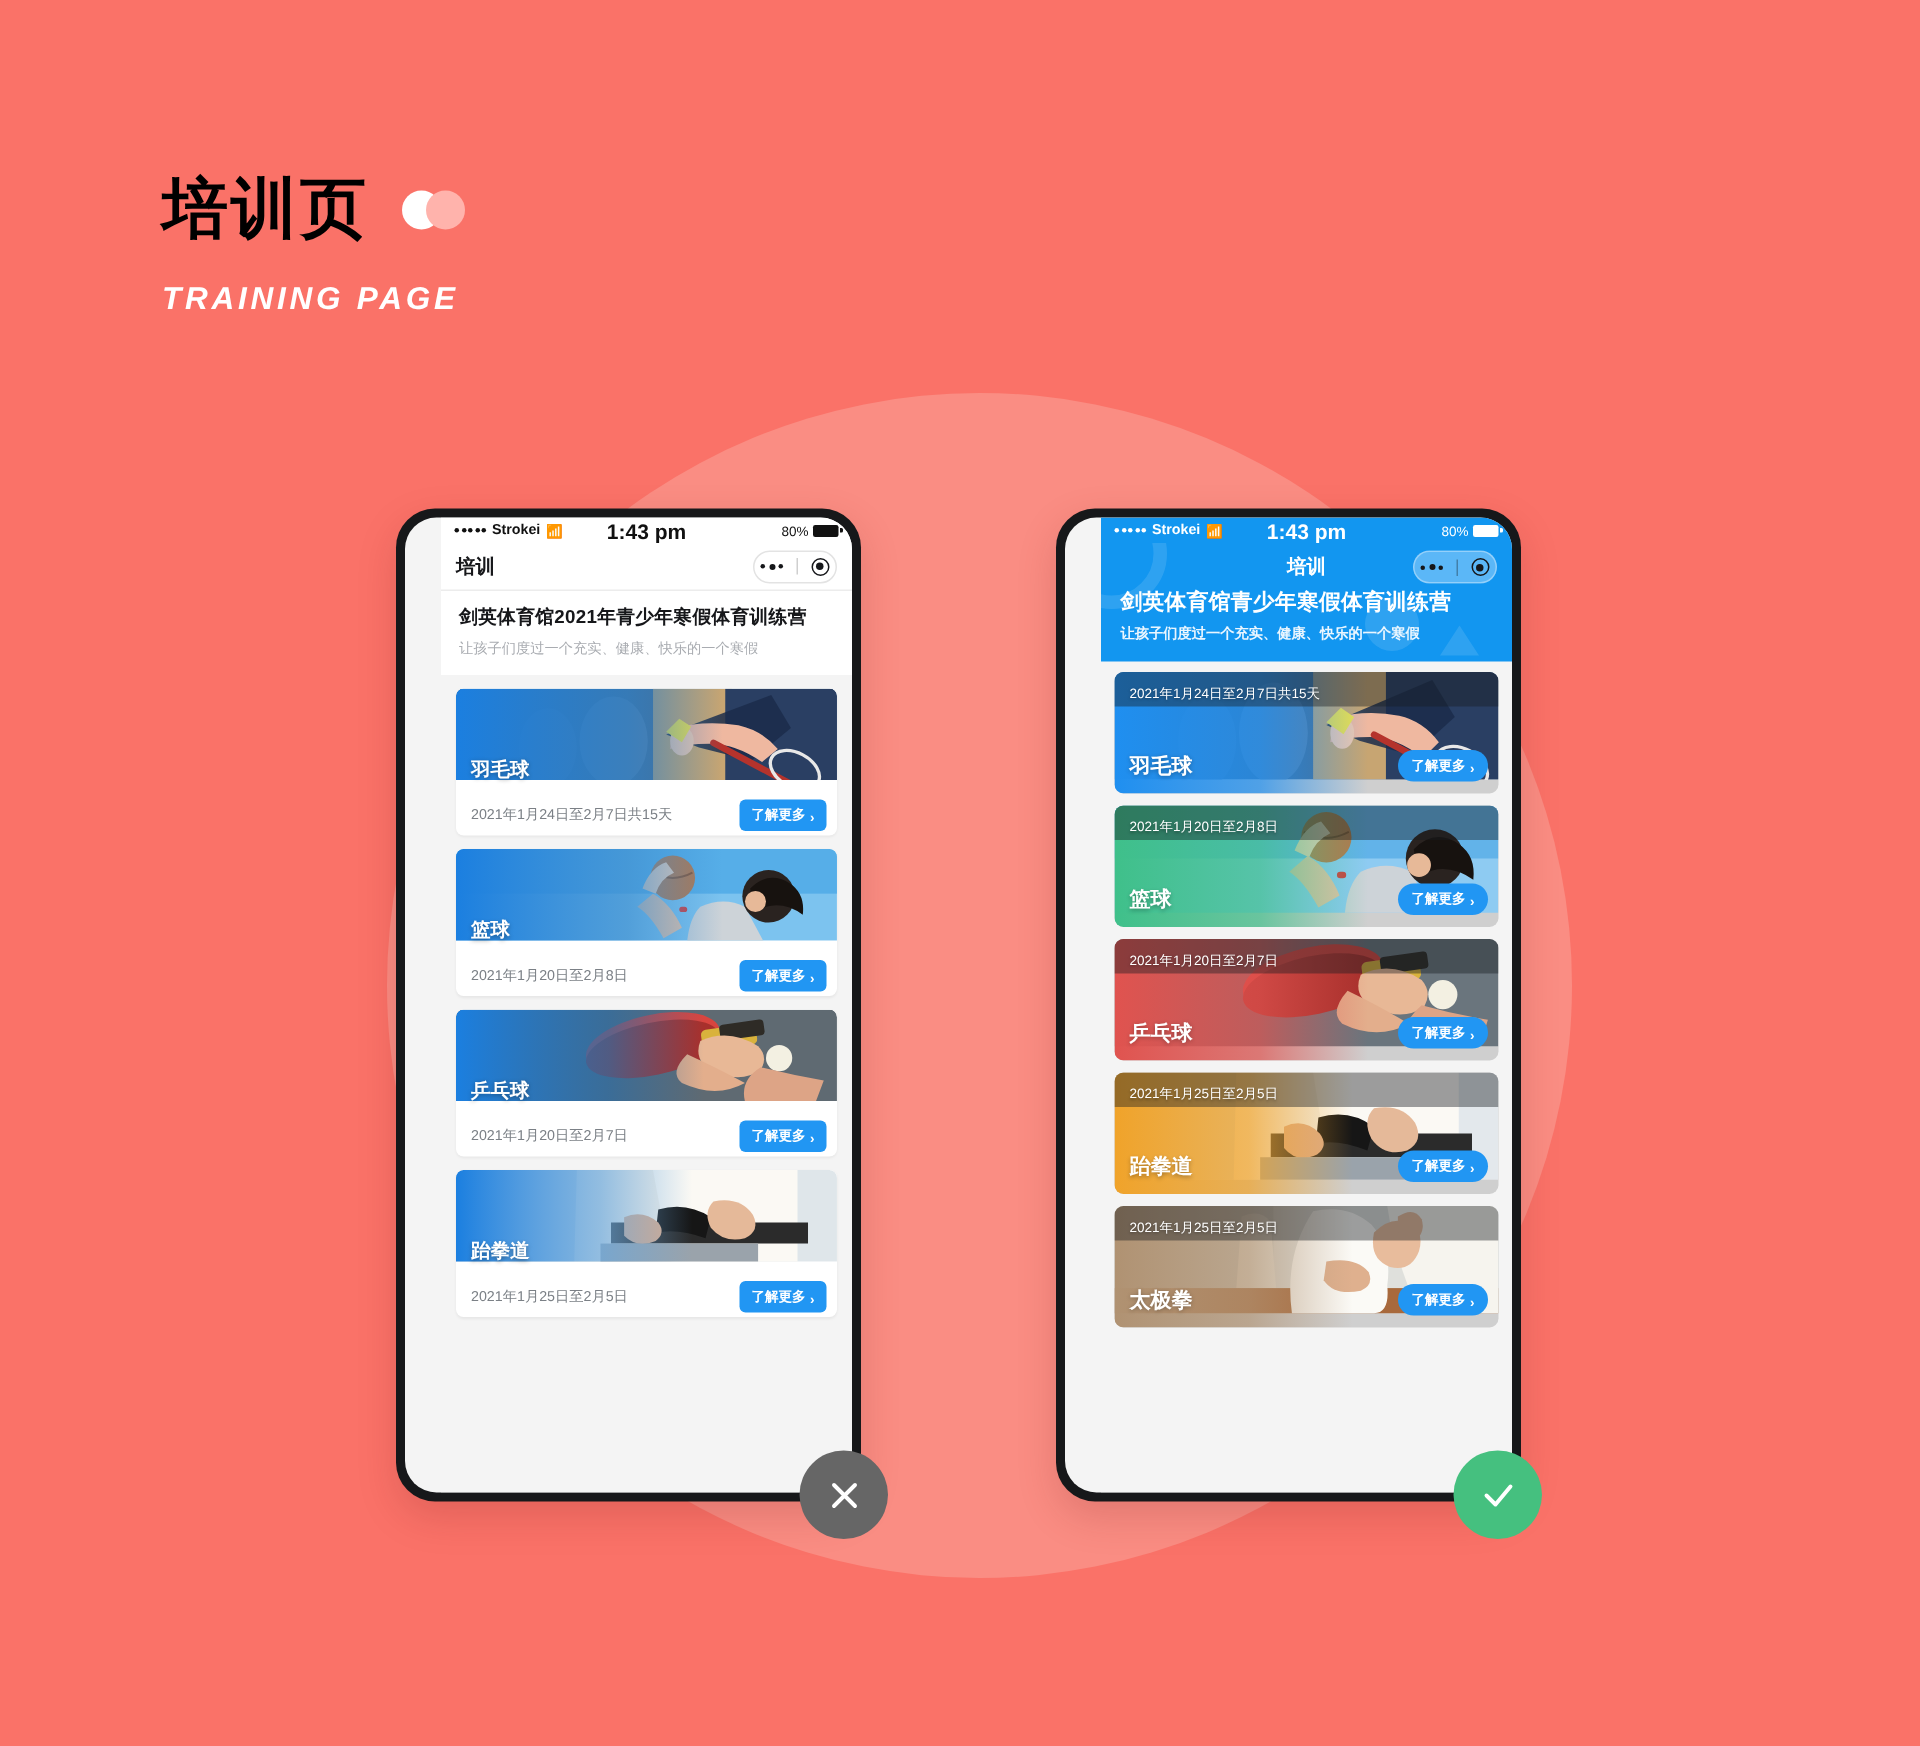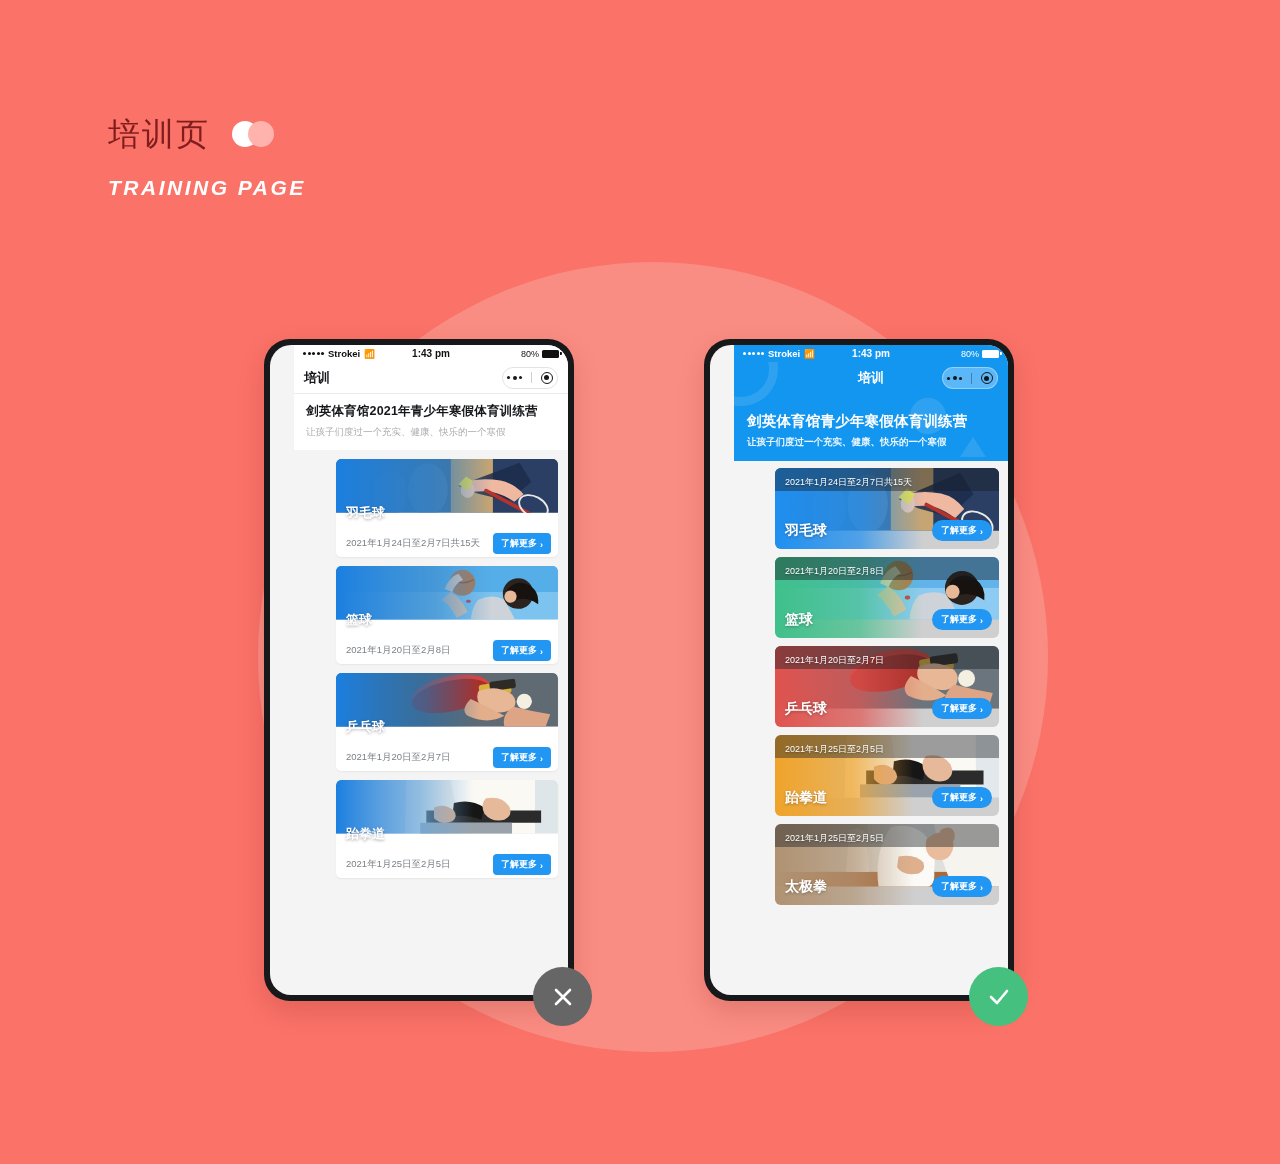--- a/index.html
+++ b/index.html
@@ -17,21 +17,21 @@
     left: 258px; top: 262px;
     width: 790px; height: 790px;
     border-radius: 50%;
     background: #fa8d83;
   }
 
   
   .heading { position: absolute; left: 108px; top: 118px; }
   .heading-row { display: flex; align-items: center; gap: 22px; }
   .heading-title {
-    font-size: 32px; font-weight: normal; color: #7f1d1d;
+    font-size: 44px; font-weight: bold; color: #000000;
     letter-spacing: 2px; line-height: 1;
   }
   .dots { position: relative; width: 44px; height: 26px; }
   .dot-a, .dot-b { position: absolute; top: 0; width: 26px; height: 26px; border-radius: 50%; }
   .dot-a { left: 0; background: #ffffff; }
   .dot-b { left: 16px; background: #ffb3ac; }
   .heading-sub {
     margin-top: 26px;
     font-size: 21px; font-weight: bold; font-style: italic;
     color: #ffffff; letter-spacing: 2.5px;
@@ -65,21 +65,21 @@
     padding: 0 9px;
     font-size: 9.5px;
     font-weight: bold;
     position: relative;
   }
   .sb-left { display: flex; align-items: center; gap: 4px; }
   .sb-dots { display: flex; gap: 1.5px; }
   .sb-dots i { width: 3px; height: 3px; border-radius: 50%; display: block; }
   .sb-time {
     position: absolute; left: 0; right: 0; text-align: center;
-    font-size: 10px; font-weight: bold;
+    font-size: 14px; font-weight: bold;
   }
   .sb-right {
     margin-left: auto; display: flex; align-items: center; gap: 3px;
     font-size: 9px; font-weight: normal;
   }
   .battery { width: 17px; height: 8px; border-radius: 1.5px; position: relative; }
   .battery::after {
     content: ""; position: absolute; right: -2.5px; top: 2.5px;
     width: 1.5px; height: 3px; border-radius: 0 1px 1px 0;
   }
@@ -170,21 +170,21 @@
     right: 22px; bottom: 4px;
     width: 0; height: 0;
     border-left: 13px solid transparent;
     border-right: 13px solid transparent;
     border-bottom: 20px solid rgba(255,255,255,0.12);
   }
   .hero-blue .hero-title { color: #ffffff; font-size: 14.5px; position: relative; z-index: 2; }
   .hero-blue .hero-sub { color: #eaf6ff; font-size: 9.5px; font-weight: bold; position: relative; z-index: 2; }
 
   
-  .list { flex: 1 1 auto; overflow: hidden; padding: 9px 10px 0 10px; background: #f4f4f4; margin-left: 32px; }
+  .list { flex: 1 1 auto; overflow: hidden; padding: 9px 10px 0 10px; background: #f4f4f4; }
   .list-right { padding: 7px 9px 0 9px; }
 
   
   .cardA {
     background: #ffffff;
     border-radius: 5px;
     overflow: hidden;
     margin-bottom: 9px;
     box-shadow: 0 1px 2px rgba(0,0,0,0.06);
   }
@@ -485,21 +485,21 @@
           <span class="cap-dots">
               <i></i>
               <i></i>
               <i></i>
             </span>
           <span class="cap-div"></span>
           <span class="cap-target"></span>
         </div>
       </div>
 
-      <div style="margin-top:28px;">
+      <div style="margin-top:8px;">
         <div class="hero-title">剑英体育馆青少年寒假体育训练营</div>
         <div class="hero-sub" style="margin-top:5px;">让孩子们度过一个充实、健康、快乐的一个寒假</div>
       </div>
     </div>
 
     <div class="list list-right">
 
       <div class="cardB">
         <svg class="photo" viewBox="0 0 290 81" preserveAspectRatio="none">
           <rect width="290" height="81" fill="#4a6c8f"></rect>

